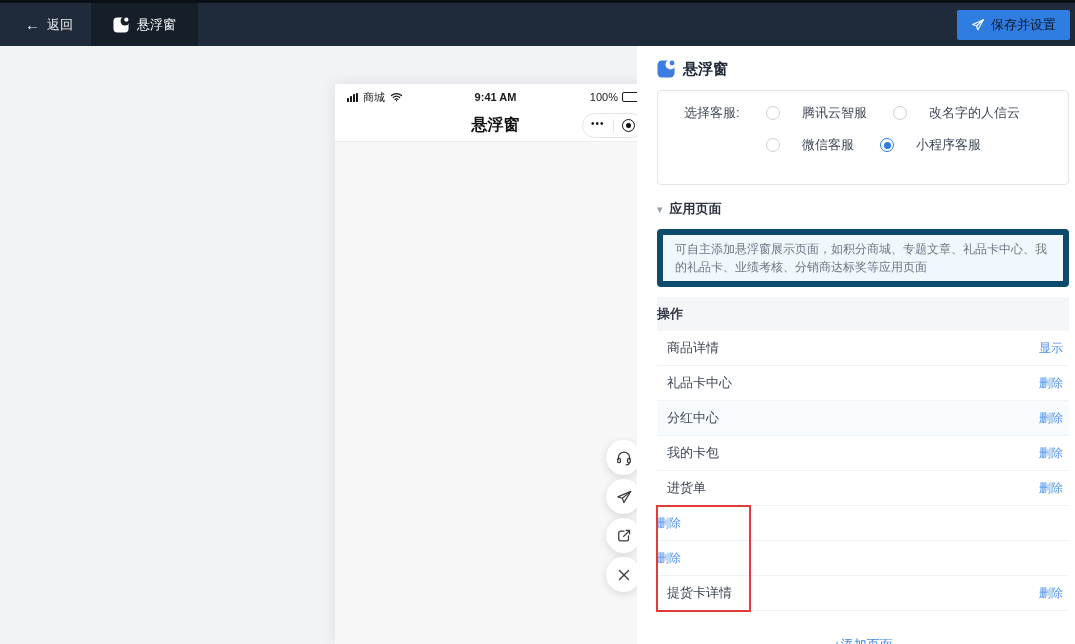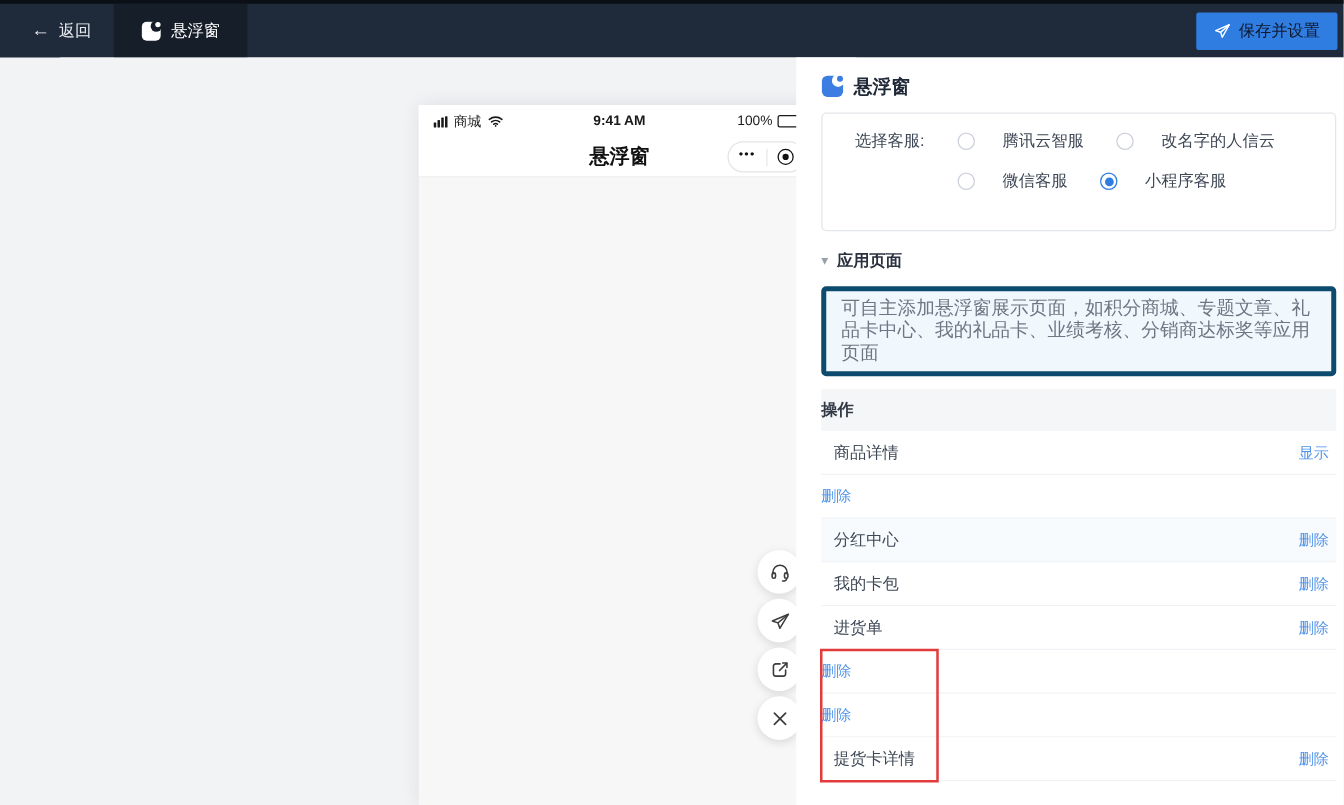--- a/index.html
+++ b/index.html
@@ -77,22 +77,22 @@
           background:#fff; position:relative; }
   .radio-item.sel .rdot { border-color:#2f7de1; }
   .radio-item.sel .rdot::after { content:''; position:absolute; inset:2.5px;
           background:#2f7de1; border-radius:50%; }
   .rlbl { font-size:13px; color:#3f4856; }
 
   .section-header { margin-top:14px; display:flex; align-items:center; gap:7px; height:20px; }
   .caret { font-size:11px; color:#98a0ac; line-height:1; }
   .section-title { font-size:13px; font-weight:bold; color:#2a3140; }
 
-  .tip-box { margin-top:10px; background:#f0f8fe; border:4px solid #0c4a6e;
-             border-radius:4px; padding:5px 12px; font-size:15px; line-height:18px;
+  .tip-box { margin-top:10px; background:#f0f8fe; border:6px solid #0c4a6e;
+             border-radius:4px; padding:5px 12px; font-size:12px; line-height:18px;
              color:#6e7683; }
 
   .page-table { margin-top:10px; position:relative; }
   .thead { height:34px; background:#f5f6f8; display:flex; align-items:center;
            font-size:13px; font-weight:bold; color:#333a45; }
   .th-page { flex:1; padding-left:10px; }
   .th-action { padding-right:6px; }
   .trow { height:35px; display:flex; align-items:center;
           border-bottom:1px solid #f0f2f5; background:#fff; }
   .trow.hl { background:#f8fbfe; }
@@ -259,20 +259,21 @@
     <div class="thead">
       <span class="th-action">操作</span>
     </div>
     <div>
   <div class="trow">
     <span class="cell-page">商品详情</span>
     <a class="cell-action">显示</a>
   </div>
 
   <div class="trow">
+    <span class="cell-page">礼品卡中心</span>
     <a class="cell-action">删除</a>
   </div>
 
   <div class="trow hl">
     <span class="cell-page">分红中心</span>
     <a class="cell-action">删除</a>
   </div>
 
   <div class="trow">
     <span class="cell-page">我的卡包</span>

